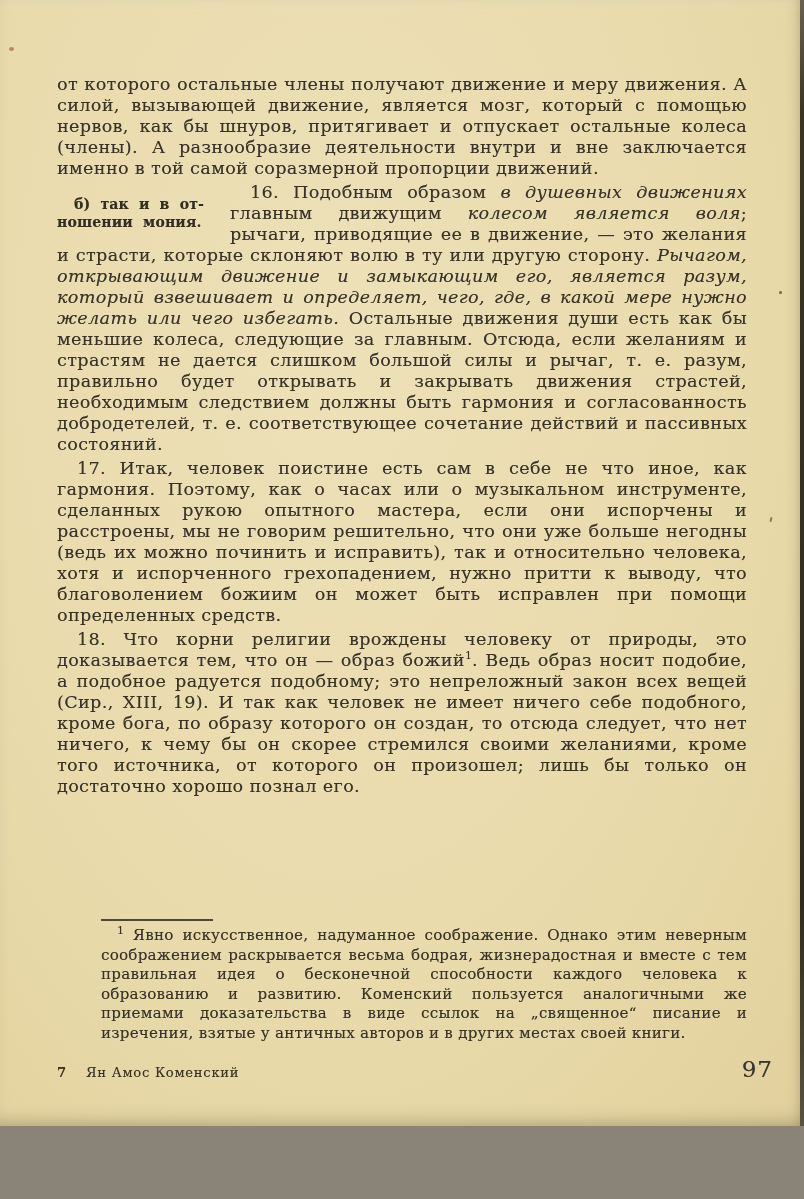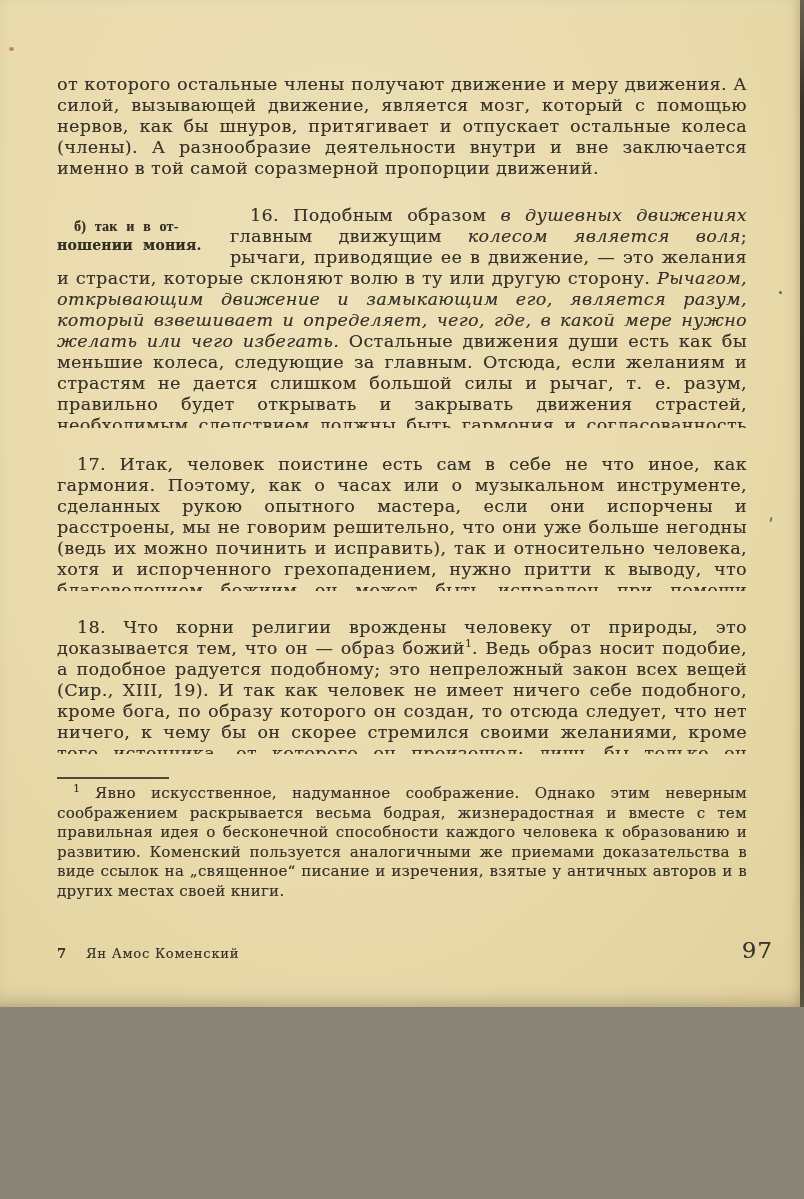--- a/index.html
+++ b/index.html
@@ -1,54 +1,53 @@
 <!DOCTYPE html>
 <html lang="ru"><head>
 <meta charset="utf-8">
 <style>
   html,body{margin:0;padding:0;background:#8a8378;}
   .page{
     position:relative;
-    width:804px;height:1007px;
+    width:804px;height:1126px;
     margin:0 auto;
     box-sizing:border-box;
     overflow:hidden;
     background:radial-gradient(ellipse at 42% 30%, #eee0b8 0%, #e9dbac 55%, #e2d19d 100%);
     box-shadow:
       inset -9px 0 14px -6px rgba(92,80,56,.38),
       inset 0 -14px 18px -10px rgba(95,88,68,.32),
       inset 0 10px 16px -10px rgba(248,240,205,.55);
     display:flex;flex-direction:column;
     padding:74px 57px 44px 57px;
     font-family:"DejaVu Serif", "Liberation Serif", serif;
     color:#37322a;
     text-shadow:0.2px 0.2px 0.4px rgba(55,50,40,.45);
-    gap:23px;
   }
   .edge-strip{
     position:absolute;top:0;right:0;bottom:0;width:4px;
     background:linear-gradient(to bottom,#6b6152 0%,#3a3326 10%,#2f2a1f 80%,#5a5240 100%);
   }
   .body-text{font-size:17.5px;line-height:21px;letter-spacing:0.4px;text-align:justify;}
   p{margin:0;}
   .para-group{overflow:hidden;margin-top:3px;}
   .numbered{text-indent:20px;}
   .sn{
     float:left;width:173px;box-sizing:border-box;padding-right:13px;
     font-weight:bold;font-size:14px;line-height:18px;letter-spacing:0.2px;
     word-spacing:5px;color:#332e24;
   }
   .sn-line{display:block;white-space:nowrap;}
-  .sn-indent{padding-left:17px;font-family:Liberation Serif, serif;}
+  .sn-indent{padding-left:17px;}
   .sn16{height:60px;padding-top:13px;}
   .sn17{height:82px;padding-top:3px;}
   .sn18{height:145px;padding-top:11px;}
   .sn-gap{height:2px;}
   sup{font-size:11px;line-height:0;vertical-align:super;letter-spacing:0;}
-  .footnote-block{margin-top:auto;}
+  .footnote-block{margin-top:auto;margin-left:44px;}
   .fn-rule{width:112px;height:0;border-top:2px solid rgba(52,46,35,.85);margin:0 0 5px 0;}
   .footnote{font-size:15px;line-height:19.5px;letter-spacing:0.3px;text-align:justify;text-indent:16px;}
   .footer{display:flex;align-items:baseline;margin-top:13px;font-size:13px;}
   .footer .sig{font-weight:bold;margin-right:20px;}
   .footer .running{letter-spacing:0.8px;}
   .footer .pageno{
     margin-left:auto;margin-right:-26px;
     font-size:23px;letter-spacing:1px;color:#3a352c;
   }
   .speck{position:absolute;border-radius:50%;}

